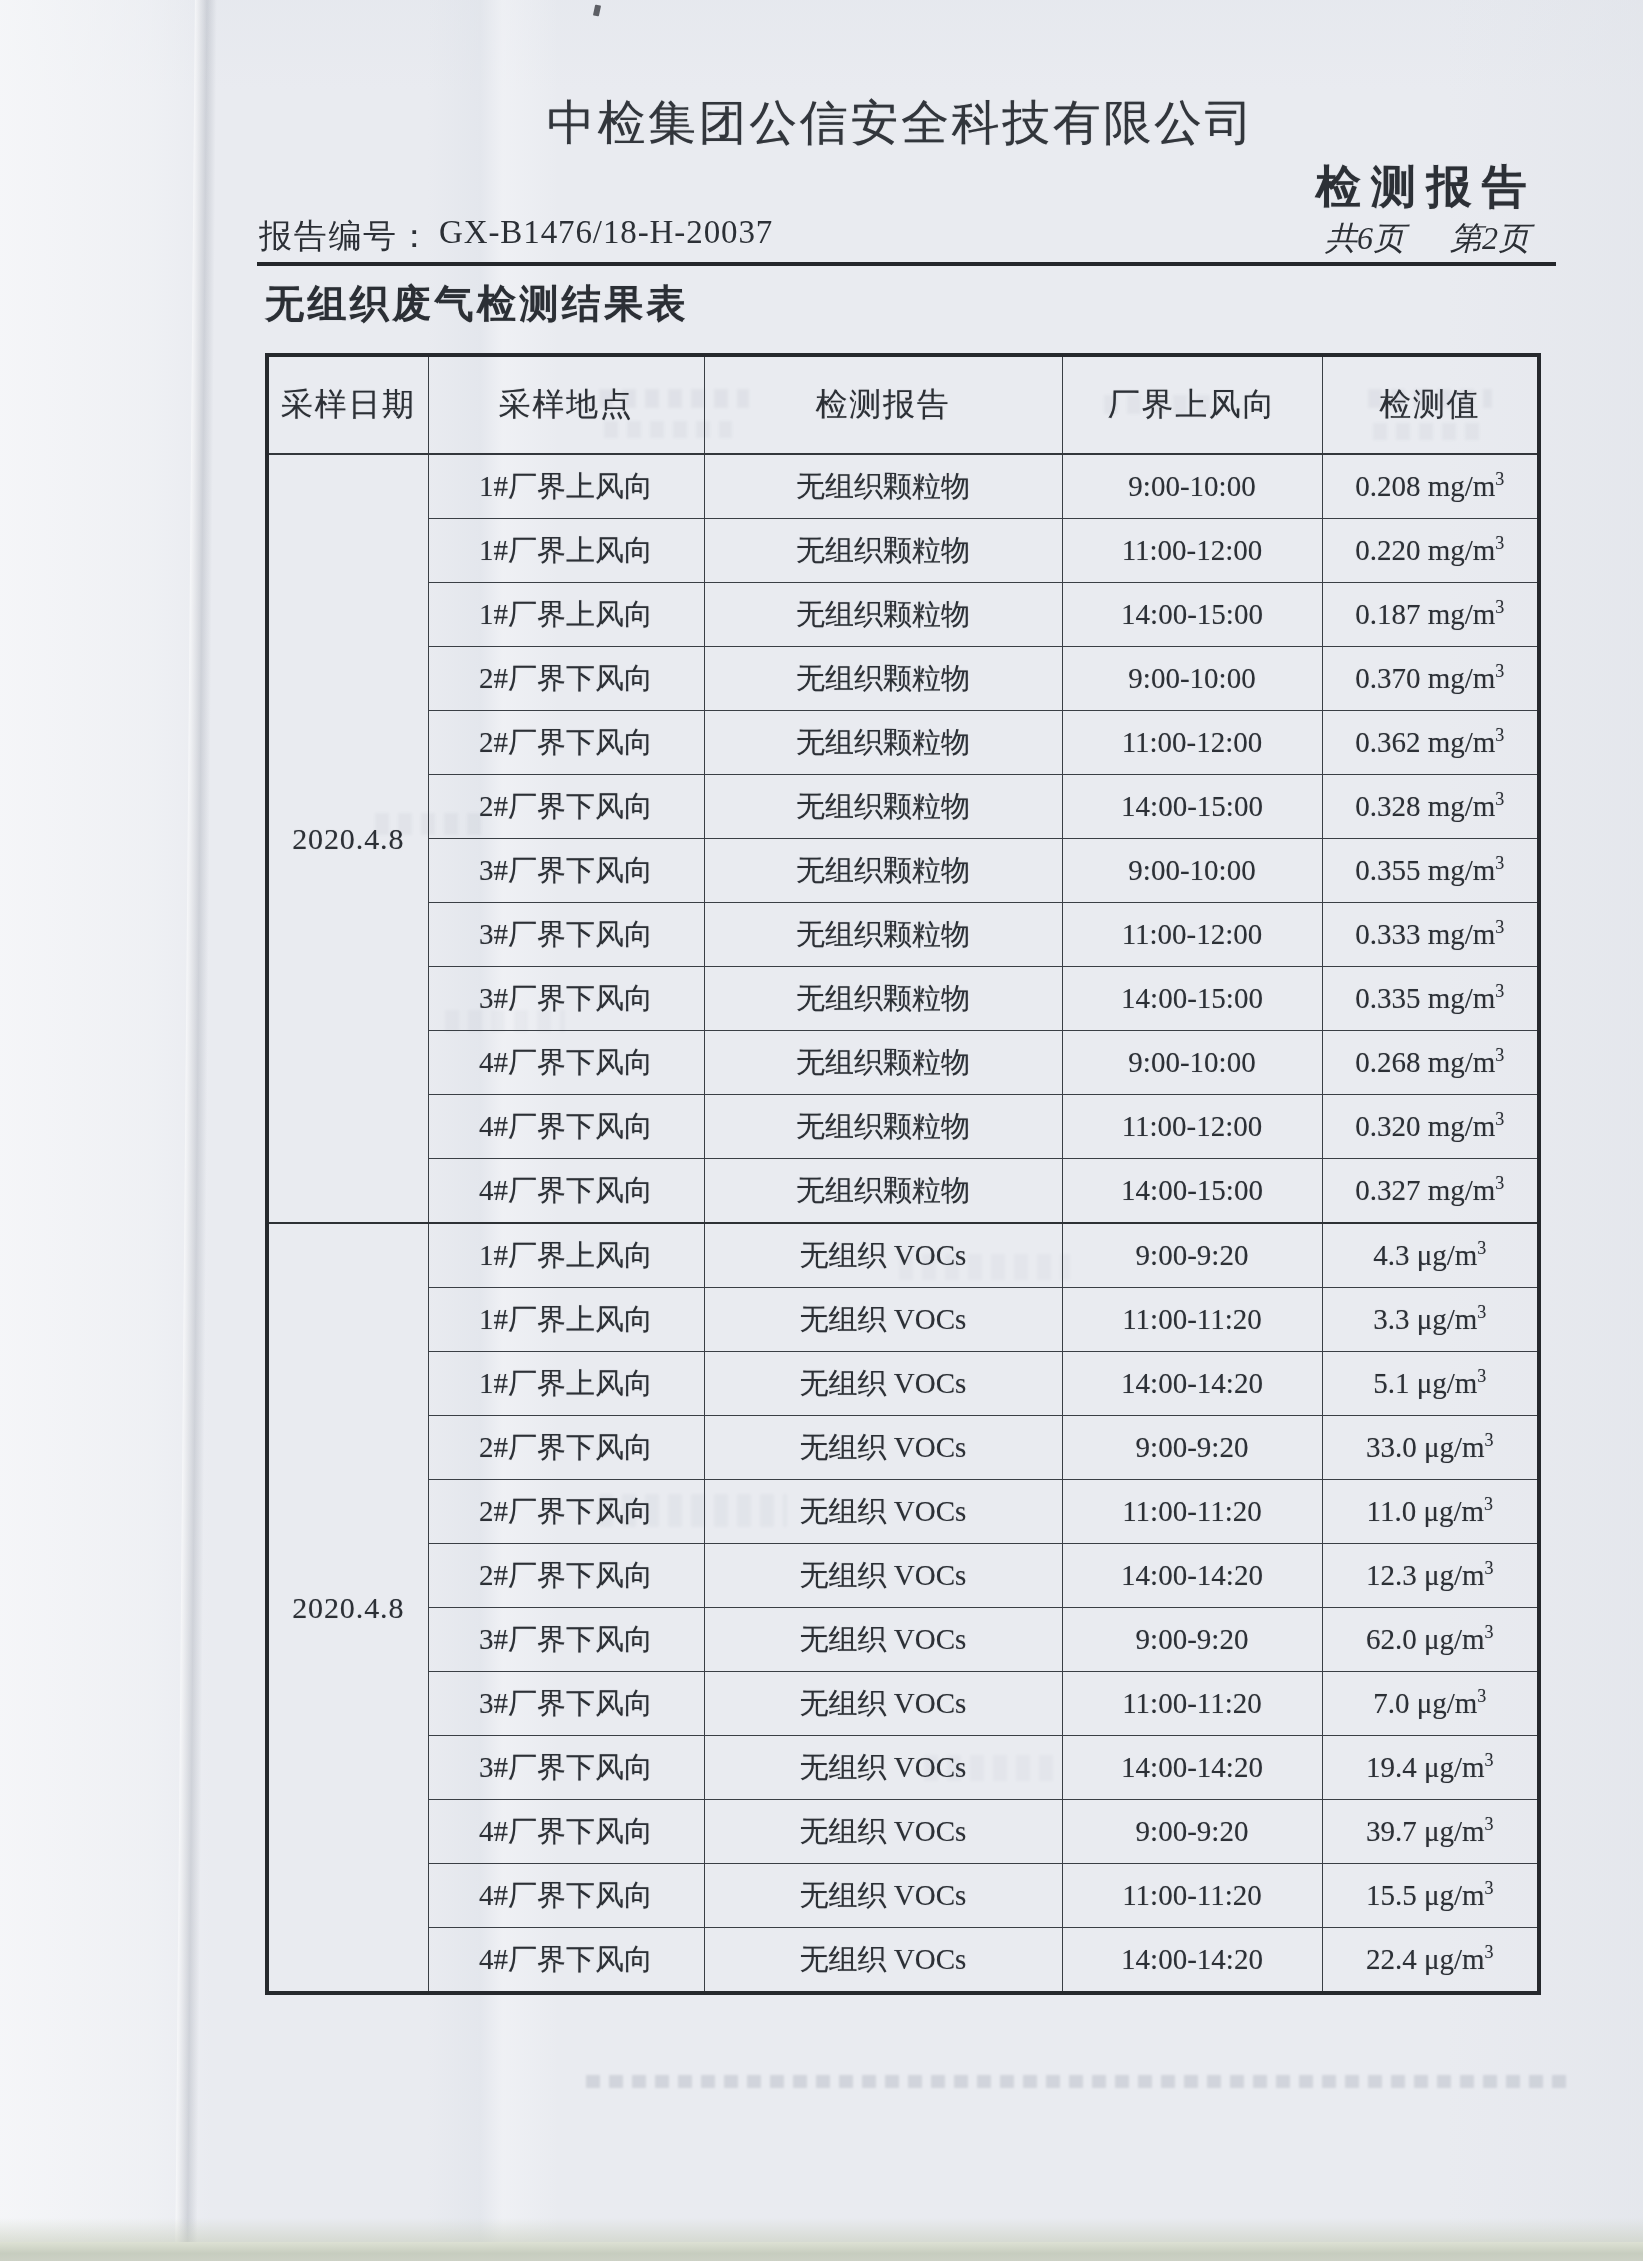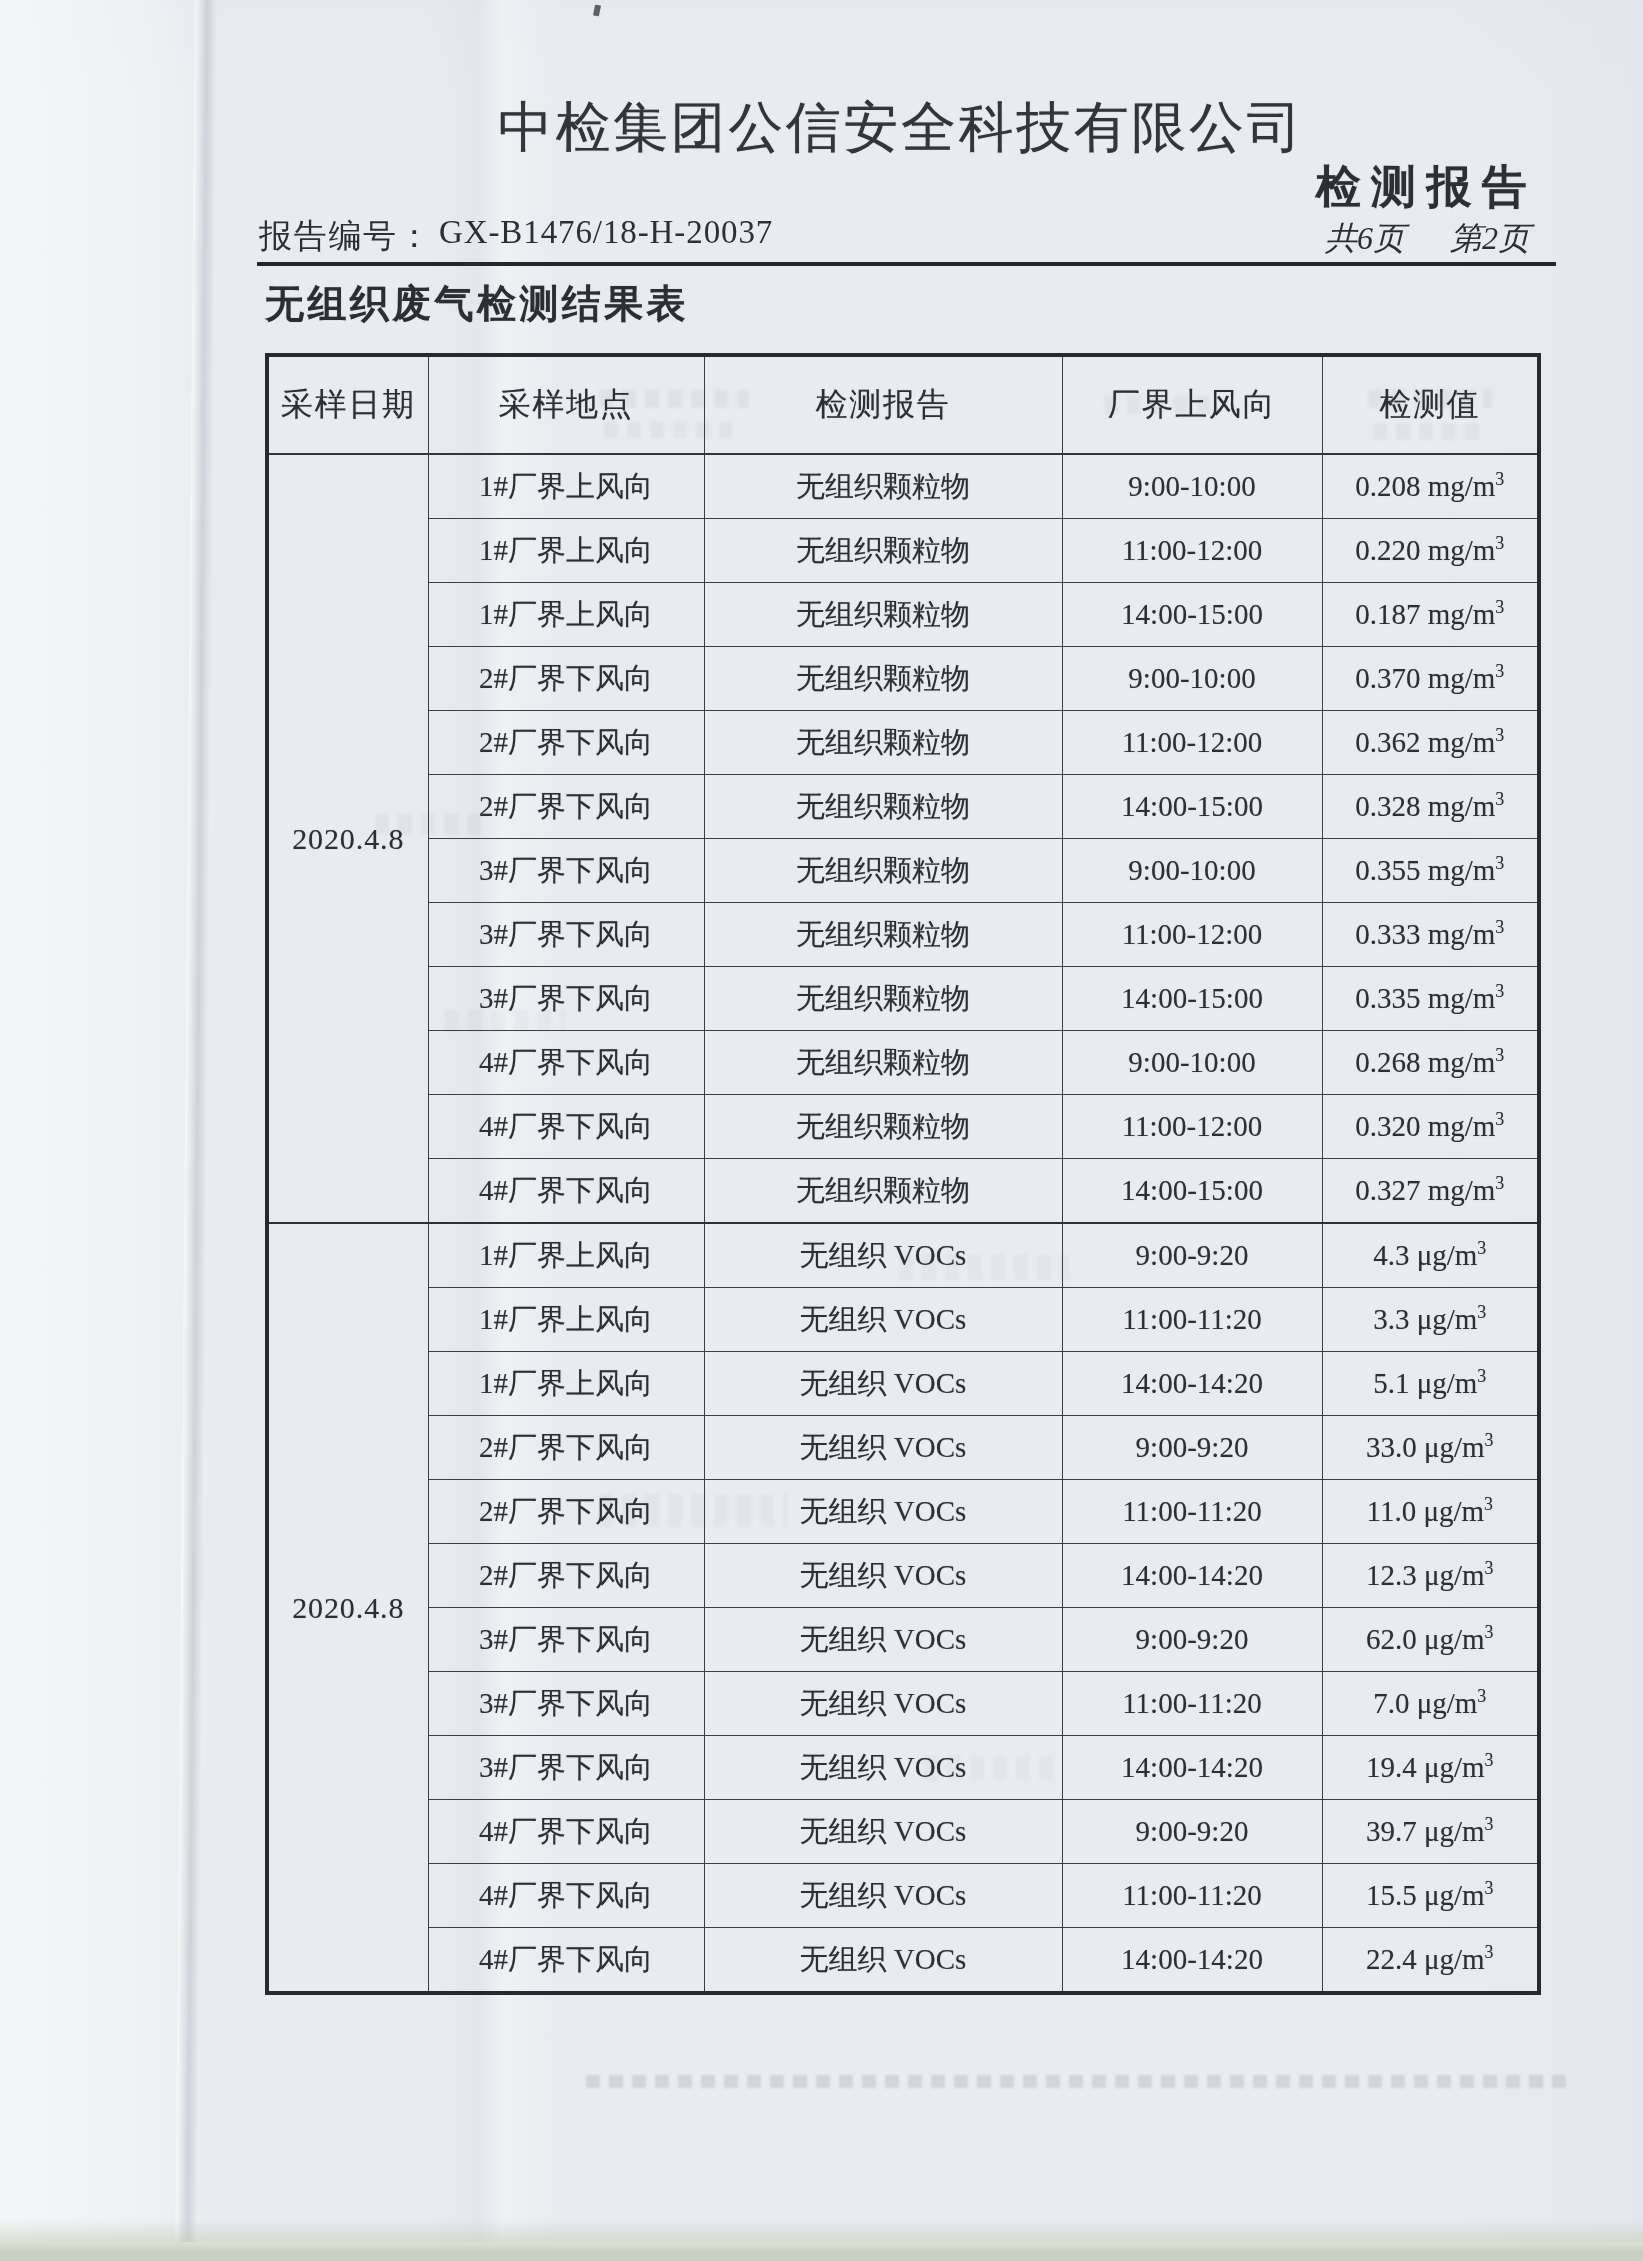--- a/index.html
+++ b/index.html
@@ -29,21 +29,21 @@
   .scanner-strip{left:0;right:0;bottom:0;height:19px;
     background:linear-gradient(180deg,#dde1d4,#c7cdbf 60%,#ccd1c5);}
   .top-mark{left:594px;top:5.1px;width:6px;height:11px;background:#44474c;border-radius:0.9px;
     transform:rotate(12deg);opacity:.85;}
   .smudge{
     filter:blur(1.7px);
     background:repeating-linear-gradient(90deg, rgba(80,90,112,.5) 0 13.7px, rgba(80,90,112,0) 13.7px 23px);
   }
   
   .company{left:265px;top:91px;width:1272px;text-align:center;
-    font-size:55px;letter-spacing:2.6px;color:#32363c;
+    font-size:48px;letter-spacing:2.6px;color:#32363c;
     text-shadow:0 0 0.9px rgba(40,44,50,.4);}
   .doc-title{left:265px;top:157px;width:1272px;text-align:right;
     font-size:45px;font-weight:bold;letter-spacing:10.3px;color:#2c3036;
     text-shadow:0 0 0.9px rgba(40,44,50,.45);}
   .report-line{left:259px;top:214px;width:1297px;height:45px;font-size:33px;text-align:right;}
   .report-label{position:absolute;left:0;top:0;letter-spacing:1.7px;}
   .report-no{position:absolute;left:180px;top:0;letter-spacing:0.9px;font-family:Liberation Serif, serif;}
   .page-info{position:absolute;right:26px;top:3.4px;font-size:32px;font-style:italic;}
   .page-info .gap{display:inline-block;width:45px;}
   .header-rule{left:257px;top:262px;width:1299px;height:4.3px;background:#24272b;}

